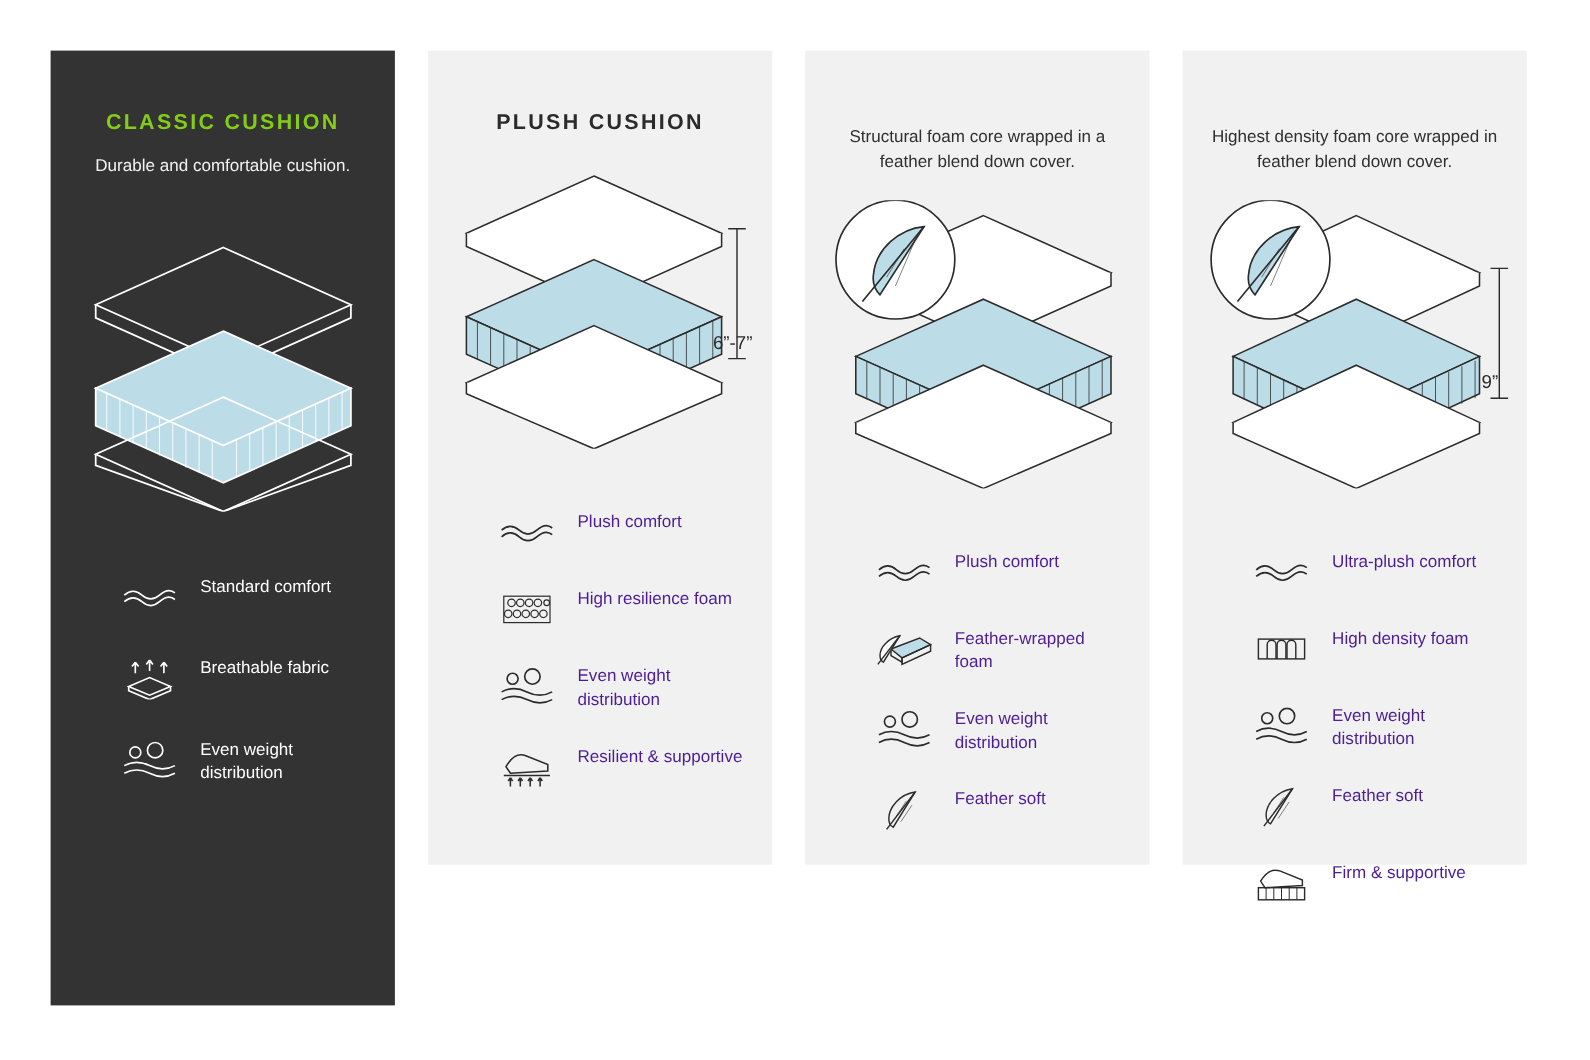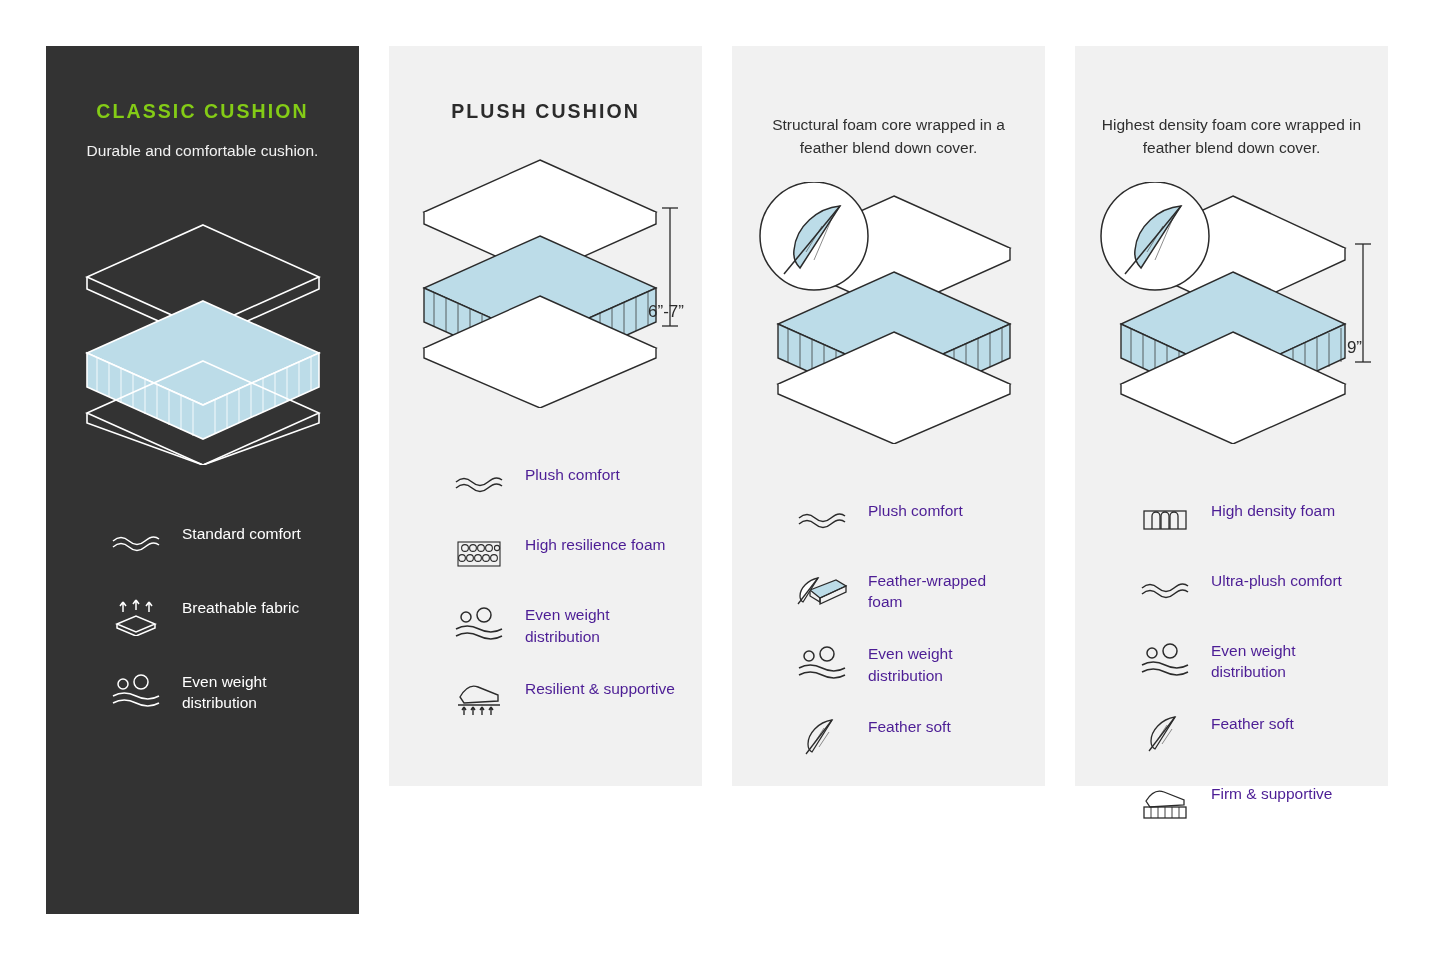--- a/index.html
+++ b/index.html
@@ -436,40 +436,40 @@
             <path d="M258 62 L274 62"></path>
             <path d="M258 180 L274 180"></path>
           </g>
         </svg>
         <div class="dim-label" style="right:4px; top:156px;">9”</div>
       </div>
 
       <div class="features">
         <div class="feature feature-gap">
           <span class="ico">
+            <svg width="50" height="18" viewBox="0 0 50 18" fill="none" stroke="#2b2b2b" stroke-width="1.5">
+              <path d="M2 7 Q10 0 18 7 T34 7 T48 5"></path>
+              <path d="M2 13 Q10 6 18 13 T34 13 T48 11"></path>
+            </svg>
+          </span>
+          <span class="flabel">Ultra-plush comfort</span>
+        </div>
+        <div class="feature feature-gap">
+          <span class="ico">
             <svg width="50" height="30" viewBox="0 0 50 30" fill="none" stroke="#2b2b2b" stroke-width="1.3">
               <rect x="4" y="6" width="42" height="18"></rect>
               <path d="M12 24 L12 11 A4 4 0 0 1 20 11 L20 24"></path>
               <path d="M21 24 L21 11 A4 4 0 0 1 29 11 L29 24"></path>
               <path d="M30 24 L30 11 A4 4 0 0 1 38 11 L38 24"></path>
             </svg>
           </span>
           <span class="flabel">High density foam</span>
         </div>
         <div class="feature feature-gap">
           <span class="ico">
-            <svg width="50" height="18" viewBox="0 0 50 18" fill="none" stroke="#2b2b2b" stroke-width="1.5">
-              <path d="M2 7 Q10 0 18 7 T34 7 T48 5"></path>
-              <path d="M2 13 Q10 6 18 13 T34 13 T48 11"></path>
-            </svg>
-          </span>
-          <span class="flabel">Ultra-plush comfort</span>
-        </div>
-        <div class="feature feature-gap">
-          <span class="ico">
             <svg width="50" height="34" viewBox="0 0 50 34" fill="none" stroke="#2b2b2b" stroke-width="1.5">
               <circle cx="12" cy="10" r="5"></circle>
               <circle cx="30" cy="8" r="7"></circle>
               <path d="M2 22 Q13 16 25 22 T48 22"></path>
               <path d="M2 29 Q13 23 25 29 T48 29"></path>
             </svg>
           </span>
           <span class="flabel">Even weight distribution</span>
         </div>
         <div class="feature feature-gap">

